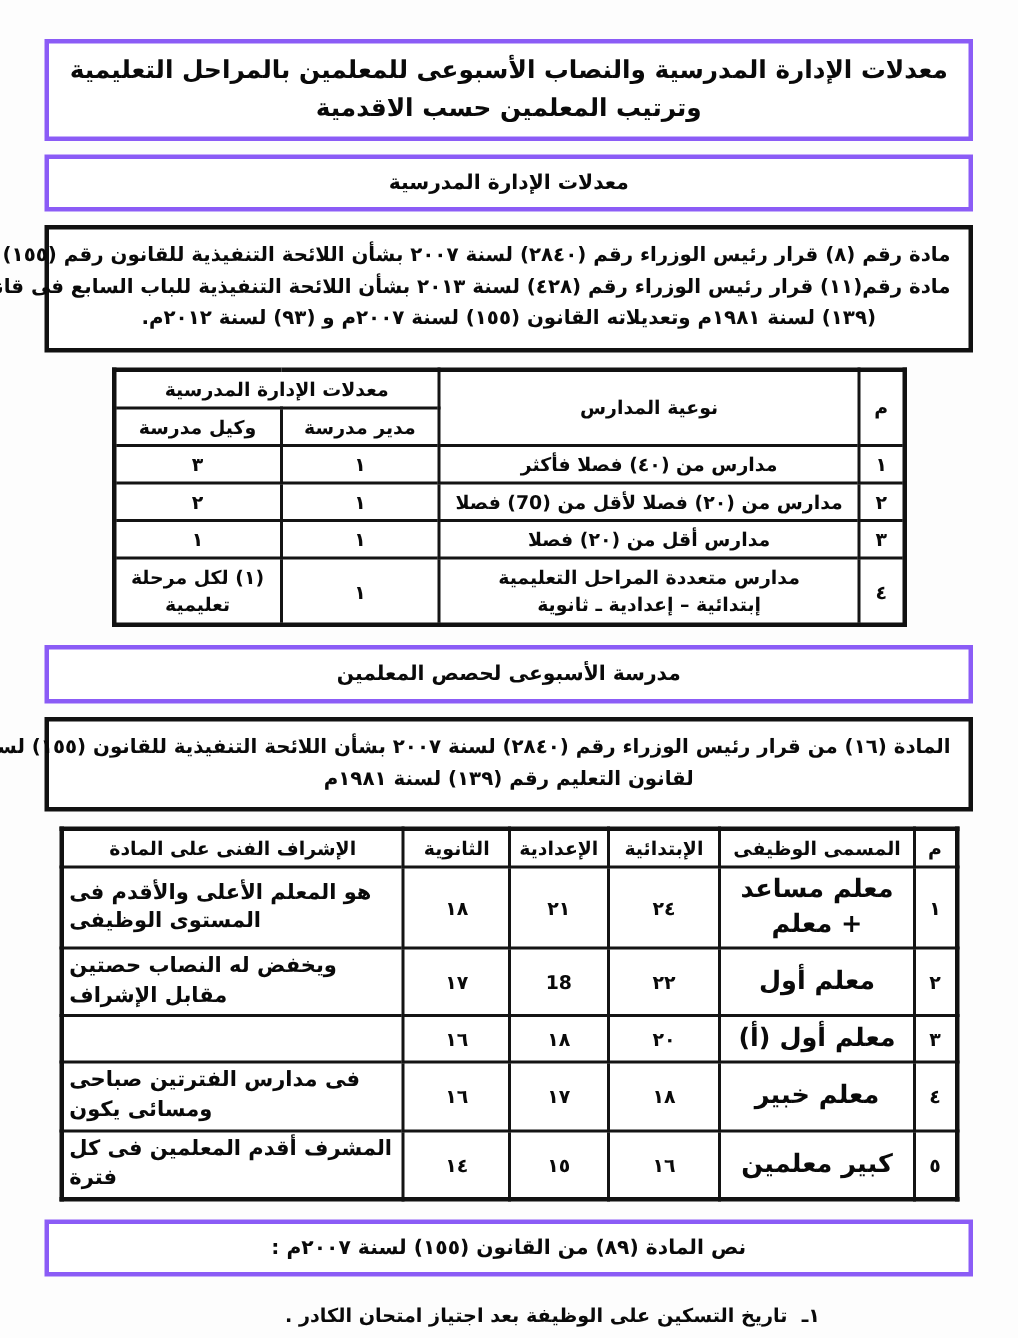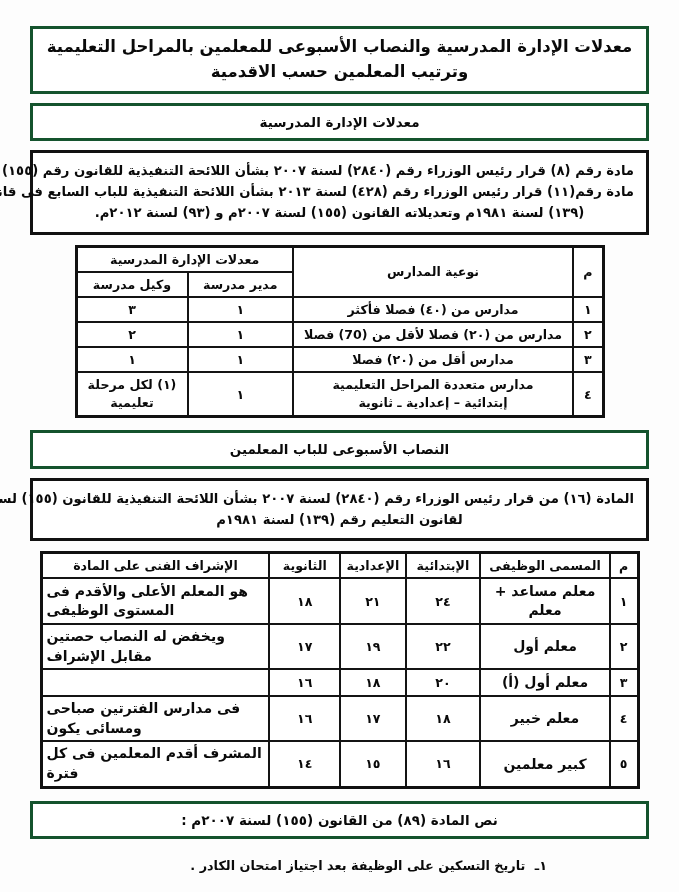--- a/index.html
+++ b/index.html
@@ -22,21 +22,21 @@
   .page {
     width: 679px;
     height: 892px;
     padding: 26px 30px 10px 30px;
     background: #fdfdfd;
     position: relative;
   }
 
   
   .band {
-    border: 3px solid #14532d;
+    border: 3px solid #8b5cf6;
     background: #ffffff;
     padding: 6px 10px;
     margin: 0 0 9px 0;
   }
   .band.tight { padding: 3px 8px; }
 
   .doc-title {
     text-align: center;
     font-weight: bold;
     font-size: 16.5px;
@@ -102,21 +102,21 @@
   #table-load .c-pri  { width: 74px; }
   #table-load .c-pre  { width: 54px; }
   #table-load .c-sec  { width: 70px; }
   #table-load .c-sup  { width: 226px; }
   #table-load td.c-sup {
     text-align: left;
     font-size: 14px;
     line-height: 1.4;
     padding: 2px 4px;
   }
-  #table-load td.c-job { font-size: 14px; }
+  #table-load td.c-job { font-size: 17px; }
 
   
   .list-box {
     padding: 8px 14px 10px 14px;
     margin-top: 2px;
   }
   .list-grid {
     display: flex;
     flex-direction: column;
     gap: 3px;
@@ -196,21 +196,21 @@
           <td class="c-dep two-line">
             <div>(١) لكل مرحلة</div>
             <div>تعليمية</div>
           </td>
         </tr>
       </tbody>
     </table>
   </div>
 
   <div class="band tight">
-    <div class="section-head">النصاب الأسبوعى للباب المعلمين</div>
+    <div class="section-head">مدرسة الأسبوعى لحصص المعلمين</div>
   </div>
 
   <div class="para-box">
     <div class="para-line">المادة (١٦) من قرار رئيس الوزراء رقم (٢٨٤٠) لسنة ٢٠٠٧ بشأن اللائحة التنفيذية للقانون (١٥٥) لسنة ٢٠٠٧ المعدل</div>
     <div class="para-line">لقانون التعليم رقم (١٣٩) لسنة ١٩٨١م</div>
   </div>
 
   <div class="tbl-wrap">
     <table id="table-load">
       <thead>
@@ -229,21 +229,21 @@
           <td class="c-job">معلم مساعد + معلم</td>
           <td class="c-pri">٢٤</td>
           <td class="c-pre">٢١</td>
           <td class="c-sec">١٨</td>
           <td class="c-sup">هو المعلم الأعلى والأقدم فى المستوى الوظيفى</td>
         </tr>
         <tr>
           <td class="c-idx">٢</td>
           <td class="c-job">معلم أول</td>
           <td class="c-pri">٢٢</td>
-          <td class="c-pre">١٩</td>
+          <td class="c-pre">18</td>
           <td class="c-sec">١٧</td>
           <td class="c-sup">ويخفض له النصاب حصتين مقابل الإشراف</td>
         </tr>
         <tr>
           <td class="c-idx">٣</td>
           <td class="c-job">معلم أول (أ)</td>
           <td class="c-pri">٢٠</td>
           <td class="c-pre">١٨</td>
           <td class="c-sec">١٦</td>
           <td class="c-sup"></td>

